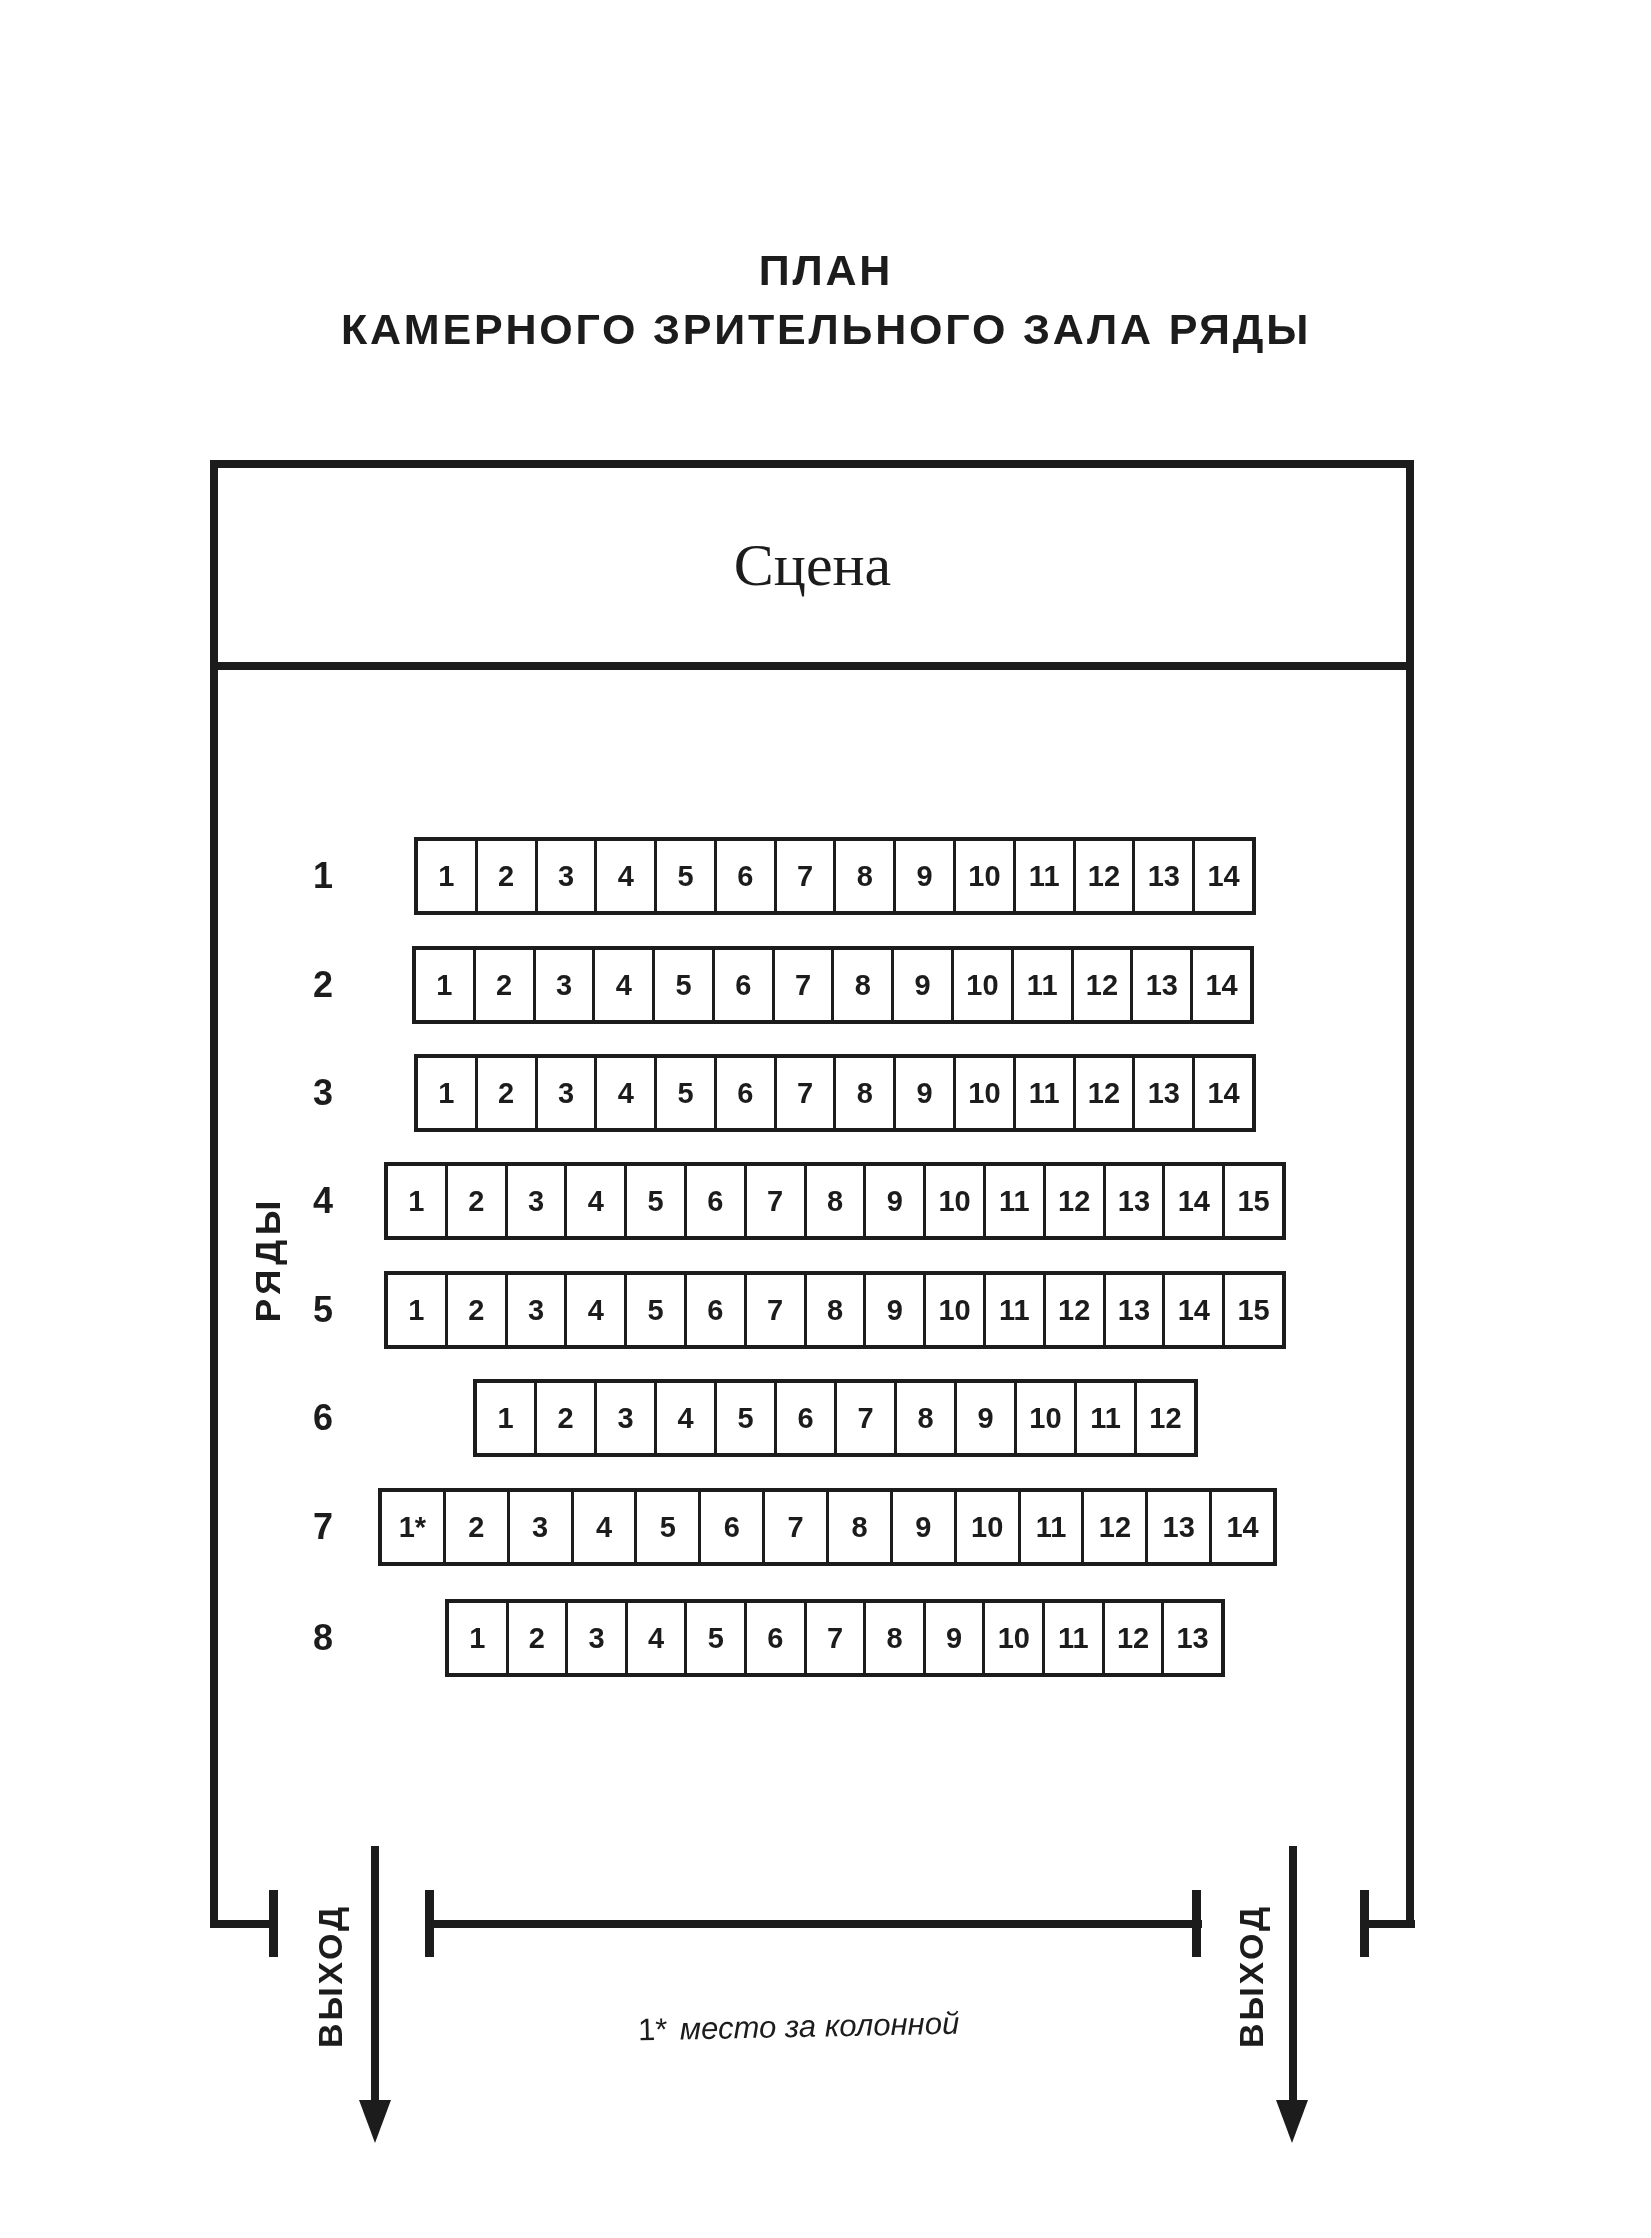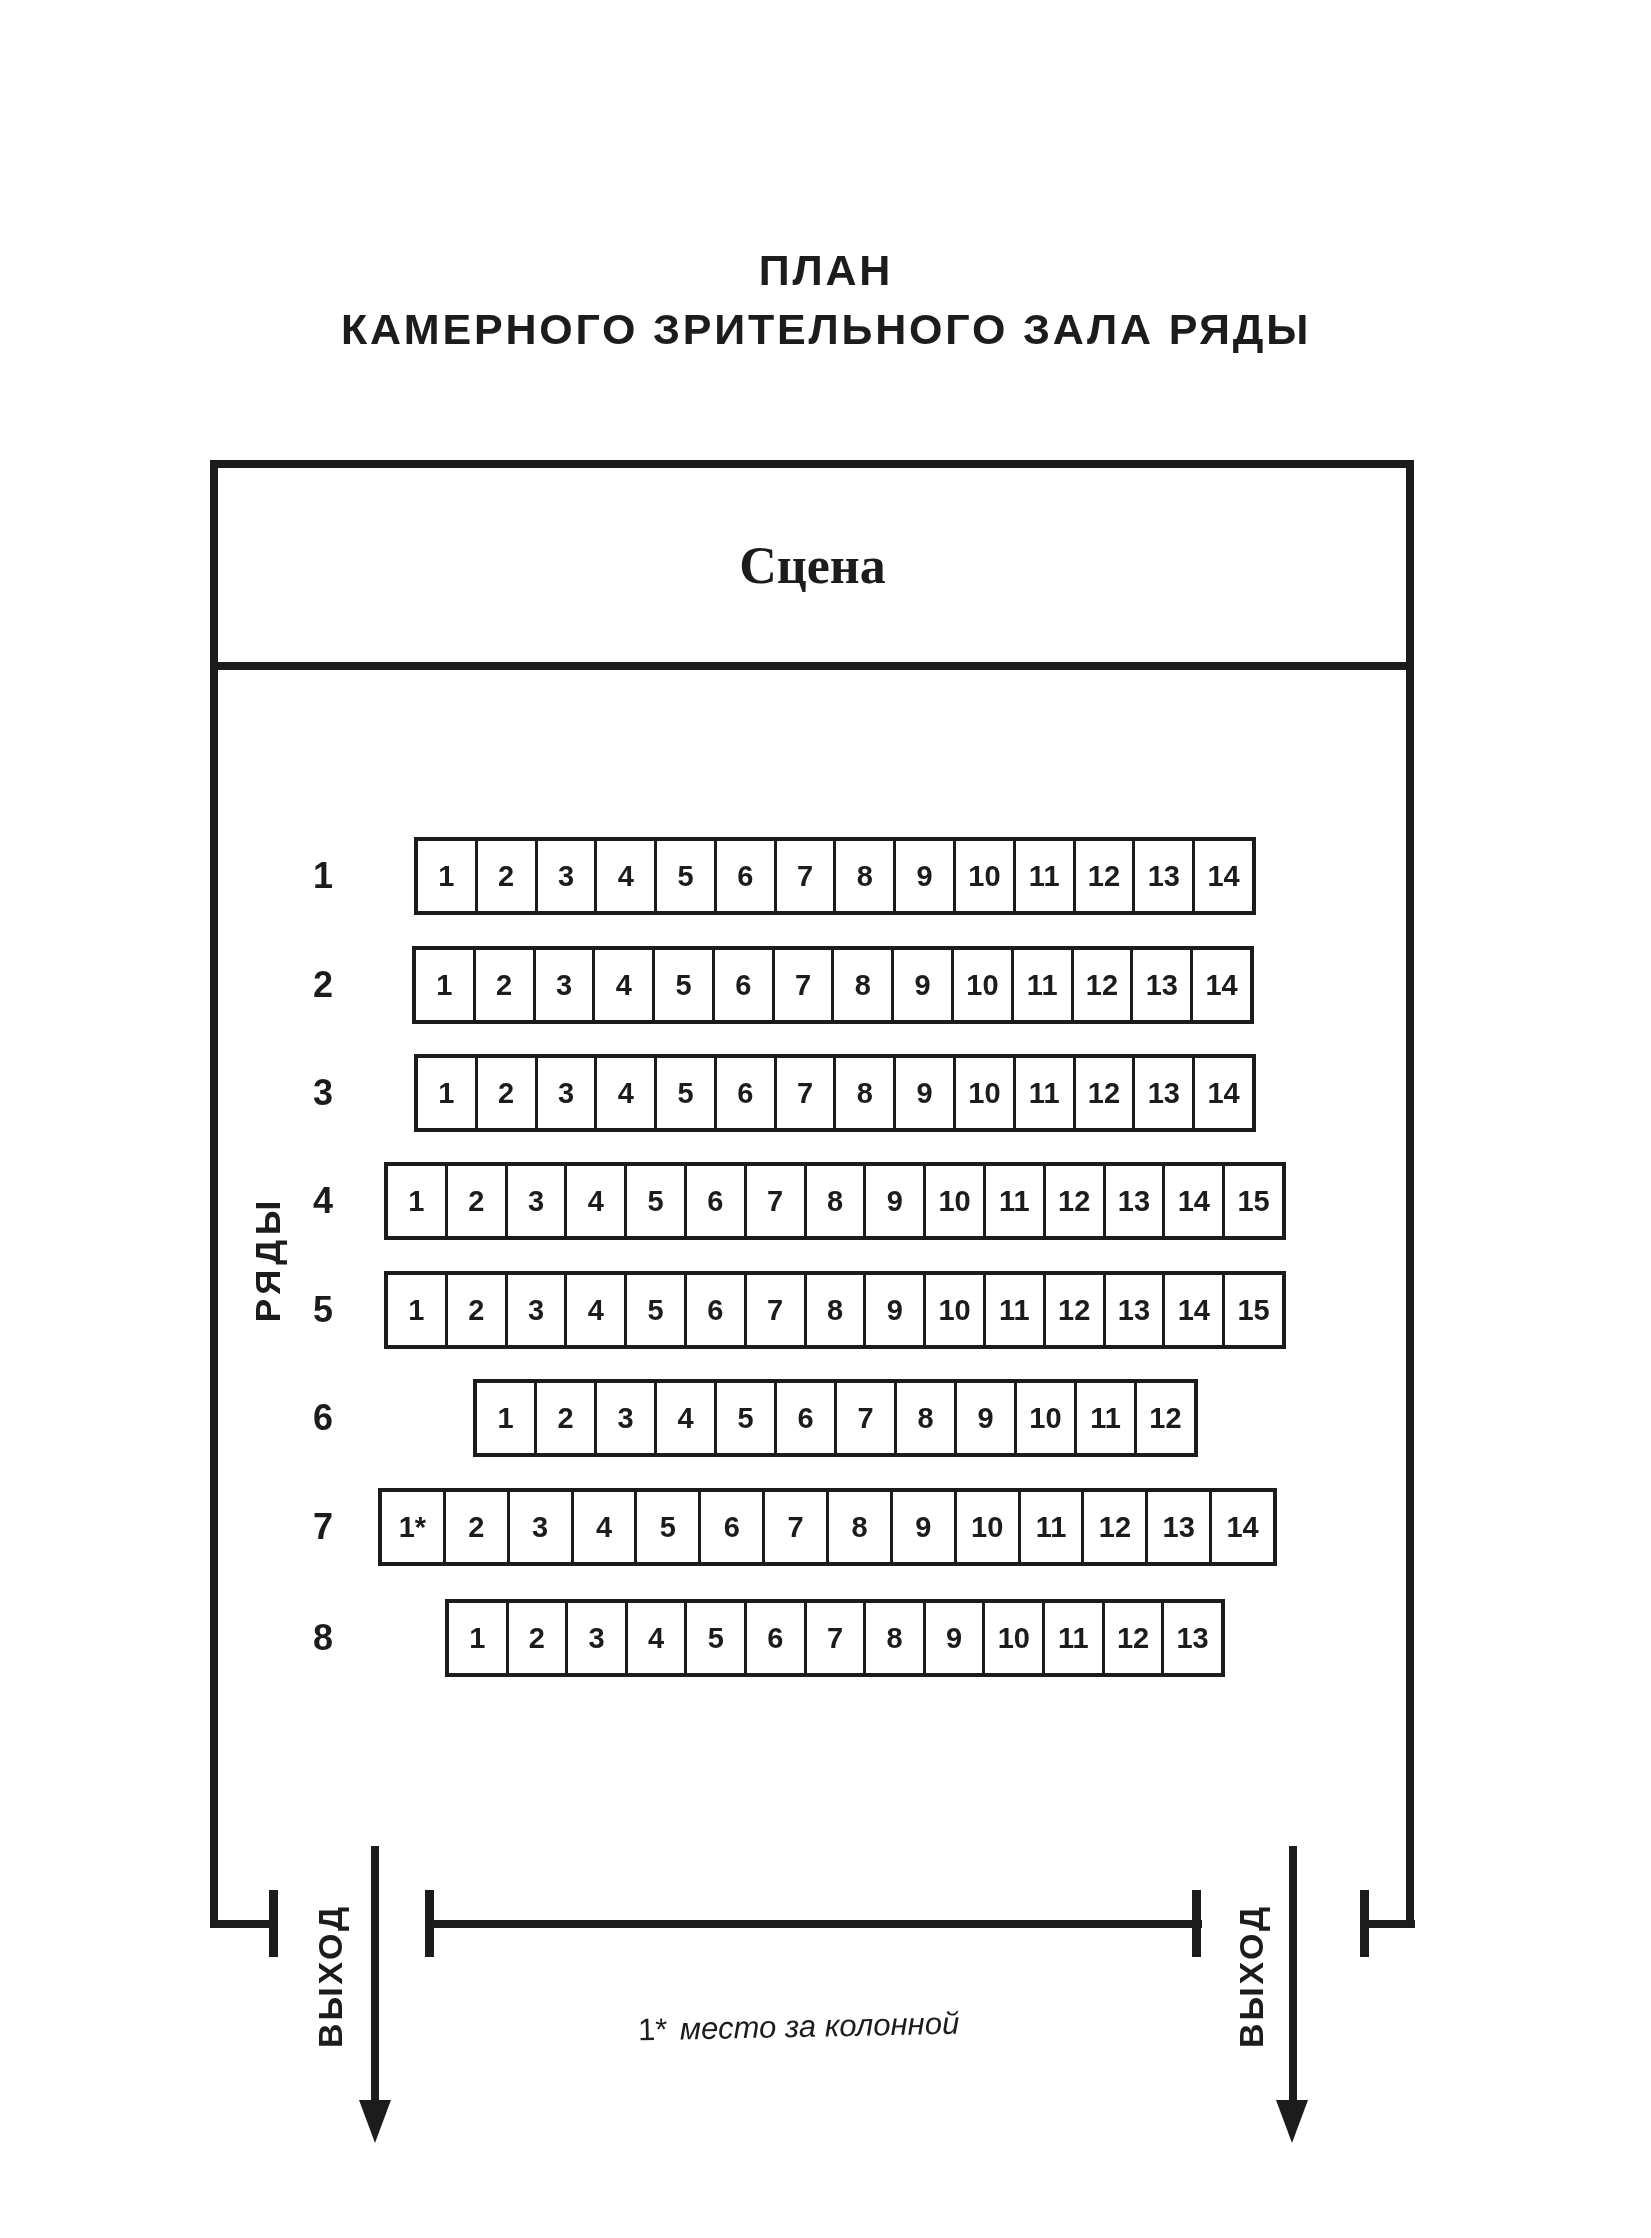--- a/index.html
+++ b/index.html
@@ -20,21 +20,21 @@
   }
   
   .wall{ position:absolute; background:var(--ink); }
   
   .stage-area{
     position:absolute; left:218px; top:468px; width:1189px; height:194px;
     display:flex; align-items:center; justify-content:center;
   }
   .stage-label{
     font-family:"Liberation Serif", serif;
-    font-weight:bold; font-size:52px; color:var(--ink);
+    font-weight:normal; font-size:60px; color:var(--ink);
   }
   
   .row-label{
     position:absolute; width:52px; height:78px; line-height:78px;
     text-align:center; font-size:36px; font-weight:bold; color:var(--ink);
   }
   .seat-row{
     position:absolute; height:78px; display:flex;
     border:4.9px solid var(--ink); background:var(--paper);
   }

